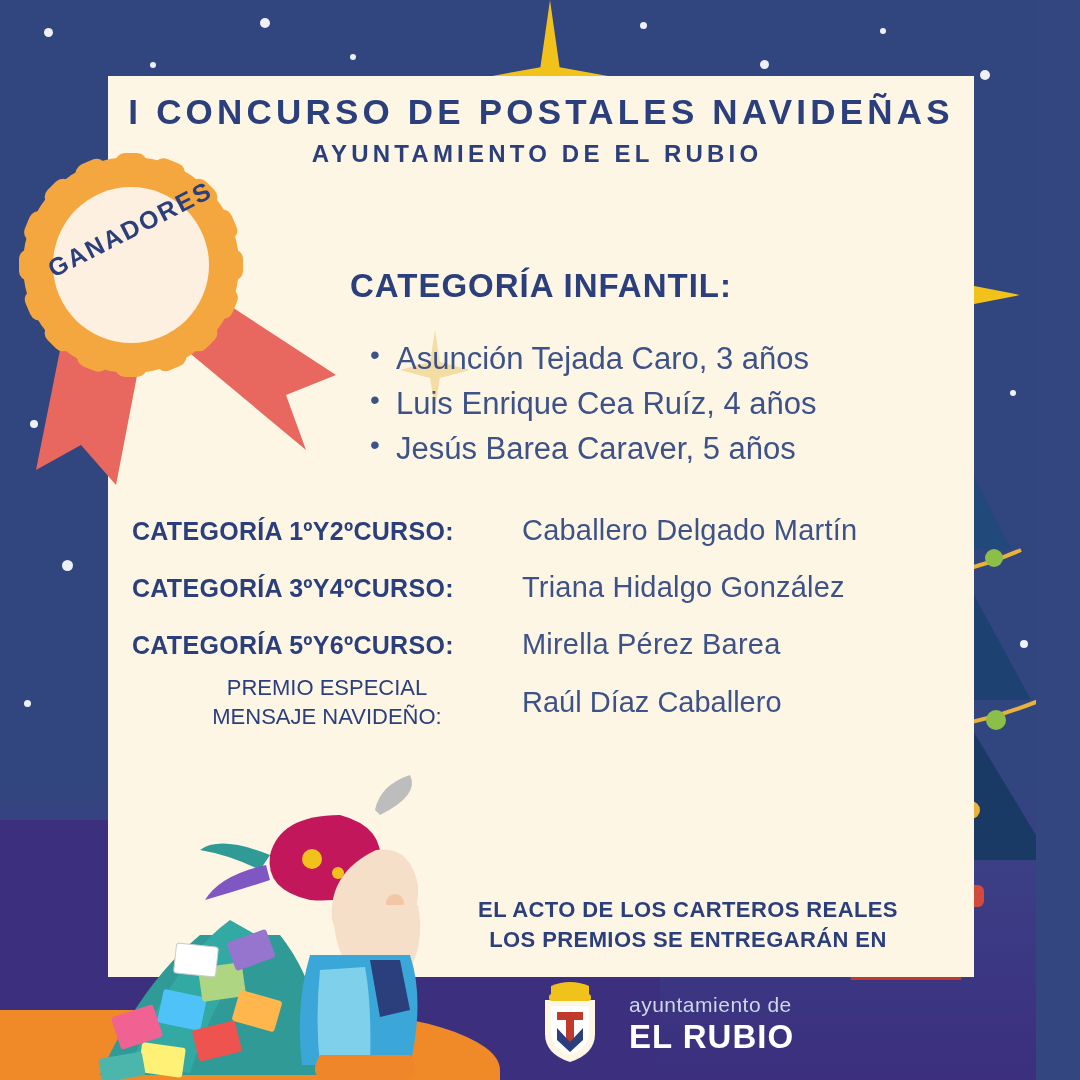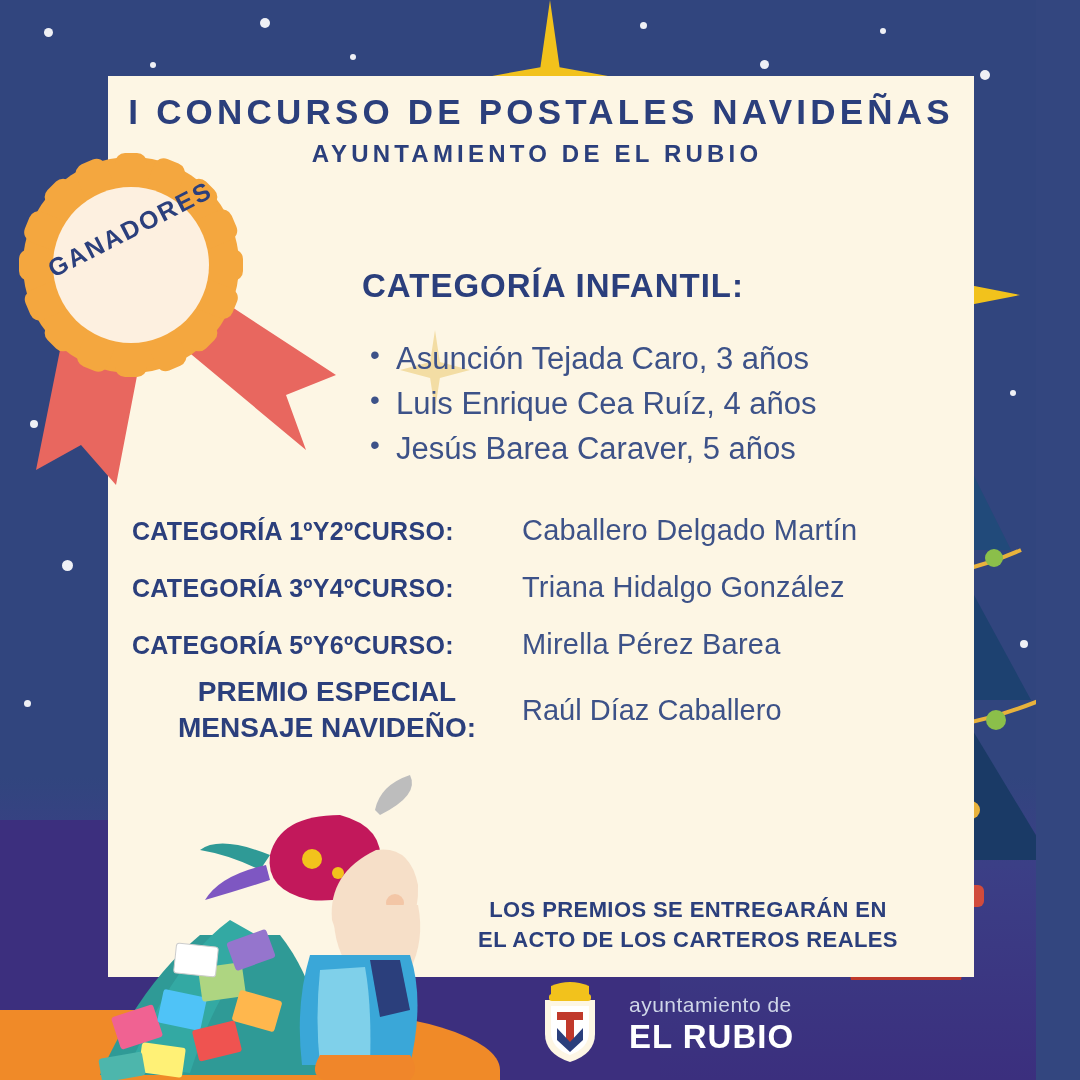--- a/index.html
+++ b/index.html
@@ -138,21 +138,21 @@
   .content {
     position: absolute;
     left: 0;
     top: 0;
     width: 866px;
     height: 795px;
   }
 
   .cat-infantil {
     position: absolute;
-    left: 12px;
+    left: 0;
     top: 85px;
     width: 866px;
     text-align: center;
     color: #2b3f7c;
     font-size: 33px;
     font-weight: bold;
     letter-spacing: 1px;
   }
 
   .kid-list {
@@ -208,22 +208,22 @@
     position: absolute;
     left: 24px;
     top: 492px;
     width: 830px;
     display: flex;
     align-items: center;
   }
   .special-label {
     width: 390px;
     color: #2b3f7c;
-    font-size: 28px;
-    font-weight: bold;
+    font-size: 22px;
+    font-weight: normal;
     line-height: 1.3;
     text-align: center;
   }
   .special-value {
     color: #3d5288;
     font-size: 29px;
   }
 
   .footnote {
     position: absolute;
@@ -393,22 +393,22 @@
 
       <div class="special">
         <div class="special-label">
           <div>PREMIO ESPECIAL</div>
           <div>MENSAJE NAVIDEÑO:</div>
         </div>
         <div class="special-value">Raúl Díaz Caballero</div>
       </div>
 
       <div class="footnote">
+        <div>EL ACTO DE LOS CARTEROS REALES</div>
         <div>LOS PREMIOS SE ENTREGARÁN EN</div>
-        <div>EL ACTO DE LOS CARTEROS REALES</div>
       </div>
 
     </div>
   </div>
 
   <svg class="rosette" viewBox="0 0 250 250" style="overflow:visible">
     <path d="M60 180 L30 330 L75 305 L110 345 L135 215 Z" fill="#e8675f"></path>
     <path d="M150 185 L300 310 L280 255 L330 235 L200 150 Z" fill="#e8675f"></path>
     <g transform="translate(125,125)">
       <g fill="#f4a73f">

